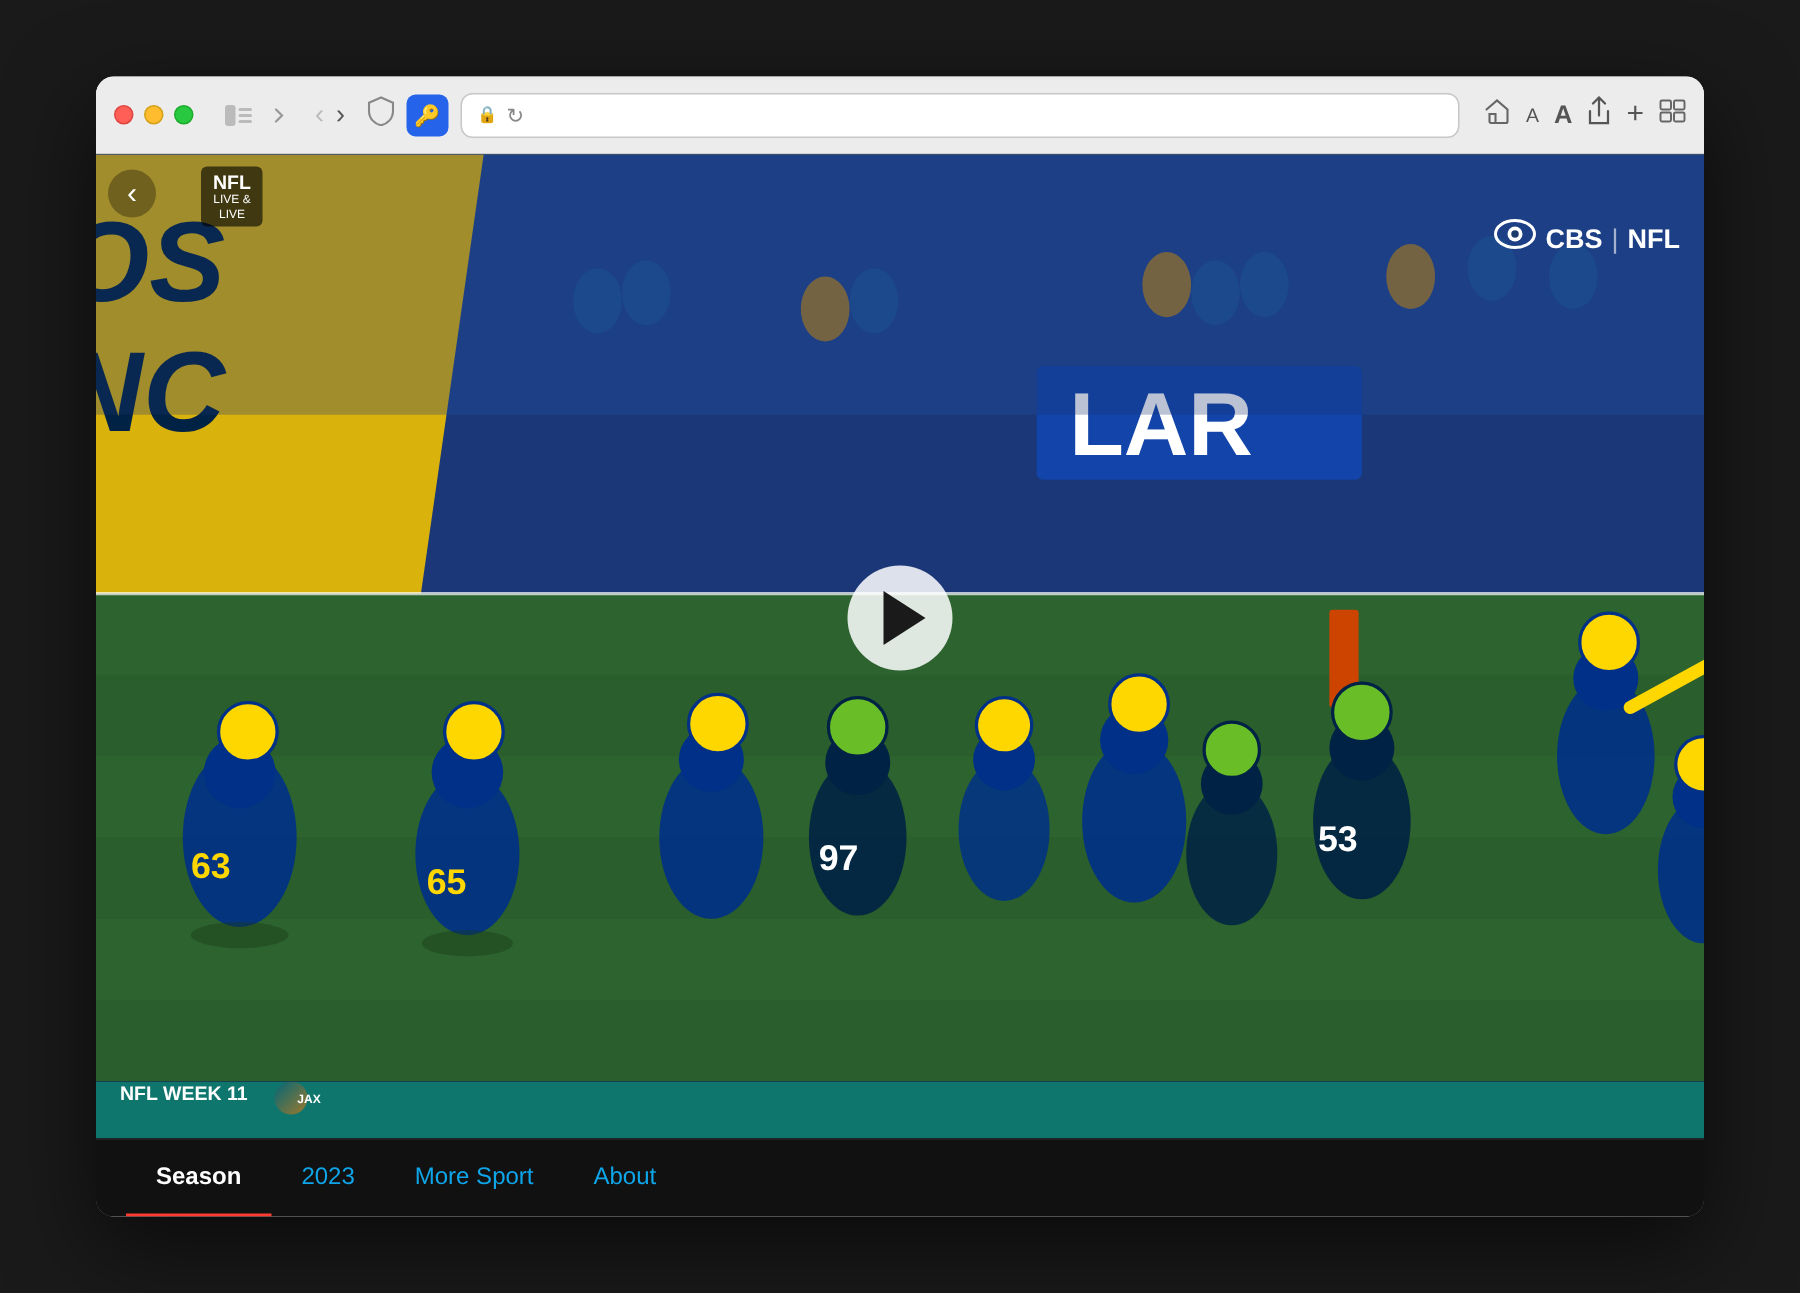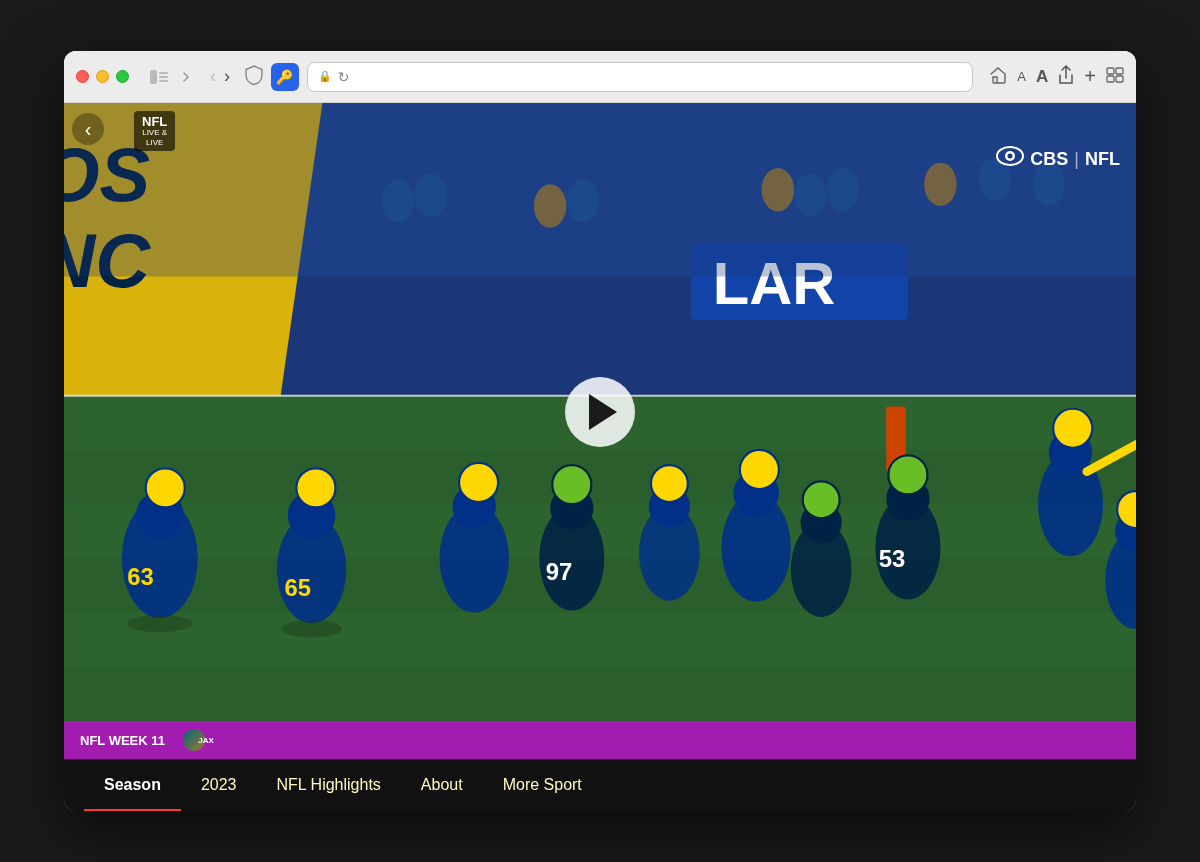--- a/index.html
+++ b/index.html
@@ -271,23 +271,22 @@
       height: 0;
       border-top: 18px solid transparent;
       border-bottom: 18px solid transparent;
       border-left: 28px solid #1a1a1a;
       margin-left: 5px;
     }
 
     
     .ticker-bar {
       height: 38px;
-      background: #a21caf;
-      display: flex;
-      align-items: center;
+      background: #0f766e;
+      display: flex;
       padding: 0 16px;
       gap: 14px;
       overflow: hidden;
       flex-shrink: 0;
     }
     .ticker-label {
       color: white;
       font-size: 13px;
       font-weight: 700;
       white-space: nowrap;
@@ -309,21 +308,21 @@
       flex-shrink: 0;
       border-top: 1px solid #222;
     }
     .nav-tab {
       padding: 0 20px;
       height: 100%;
       display: flex;
       align-items: center;
       font-size: 16px;
       cursor: pointer;
-      color: #fef9c3;
+      color: #0ea5e9;
       text-decoration: none;
       border-bottom: 2px solid transparent;
     }
     .nav-tab.active {
       color: white;
       font-weight: 700;
       border-bottom: 2px solid #ff3b30;
     }
 
     
@@ -550,18 +549,17 @@
     <div class="ticker-bar">
       <span class="ticker-label">NFL WEEK 11</span>
       <div class="jag-logo">
         <span style="color:white;font-size:8px;font-weight:900;margin-left:24px;">JAX</span>
       </div>
     </div>
 
     <div class="nav-tabs">
       <a class="nav-tab active">Season</a>
       <a class="nav-tab">2023</a>
-      <a class="nav-tab">NFL Highlights</a>
+      <a class="nav-tab">More Sport</a>
       <a class="nav-tab">About</a>
-      <a class="nav-tab">More Sport</a>
     </div>
   </div>
 </div>
 
 </body></html>

